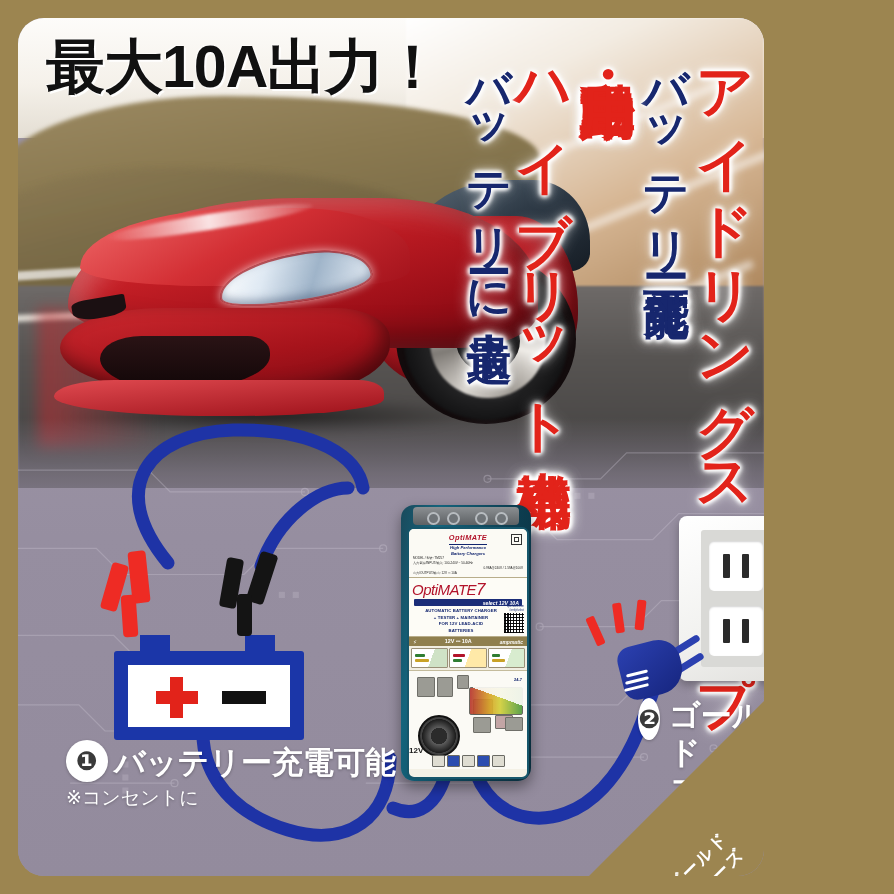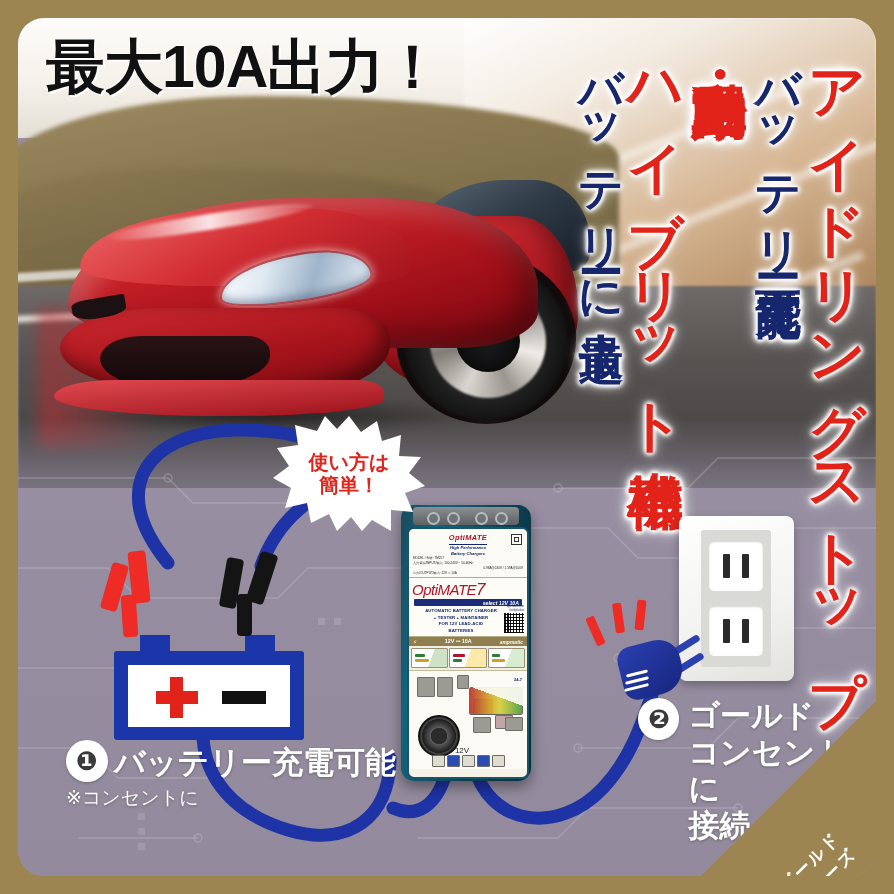--- a/index.html
+++ b/index.html
@@ -9,21 +9,21 @@
   #canvas{
     position:relative;
     width:894px;height:894px;
     overflow:hidden;
     background:#9c8550;
   }
 
   
   .card{
     position:absolute;left:18px;top:18px;
-    width:858px;height:858px;
+    width:746px;height:858px;
     border-radius:26px;
     overflow:hidden;
     background:#9a92a3;
   }
 
   
   .photo-zone{
     position:absolute;left:0;top:0;width:100%;height:470px;
     overflow:hidden;
   }
@@ -326,22 +326,22 @@
     border:1px solid #5d5d57;border-radius:2px;opacity:.92;
   }
   .gauge-mask{
     position:absolute;right:4px;top:16px;width:52px;height:26px;
     background:linear-gradient(200deg,rgba(250,250,245,.92) 0 42%,rgba(250,250,245,0) 42%);
   }
   .btn-24{
     position:absolute;right:5px;top:6px;font-size:4px;color:#12256e;font-weight:700;
   }
   .twelvev{
-    position:absolute;left:0;right:12px;bottom:14px;text-align:center;
-    font-size:8px;font-weight:400;color:#1b1b1b;
+    position:absolute;left:0;right:12px;bottom:14px;
+    font-size:8px;font-weight:700;color:#1b1b1b;
   }
   .mini-row{
     position:absolute;left:4px;right:4px;bottom:2px;display:flex;gap:2px;justify-content:center;
   }
   .mini{width:11px;height:10px;border:1px solid #6a6a64;background:#dfddd2;border-radius:1px;}
   .mini.b{background:#2c4db0;}
 
   
   .outlet{
     position:absolute;left:661px;top:498px;width:115px;height:165px;
@@ -658,29 +658,20 @@
       <div class="plug-body"></div>
       <div class="plug-grip"></div>
       <div class="plug-grip2"></div>
       <div class="plug-grip3"></div>
     </div>
 
     <div class="spark" style="left:573px;top:598px;width:9px;height:30px;transform:rotate(-24deg);"></div>
     <div class="spark" style="left:596px;top:585px;width:9px;height:30px;transform:rotate(-8deg);"></div>
     <div class="spark" style="left:618px;top:582px;width:9px;height:30px;transform:rotate(6deg);"></div>
 
-    <div class="burst">
-      <svg viewBox="0 0 152 115" style="position:absolute;inset:0;width:100%;height:100%;">
-        <polygon fill="#ffffff" points="76,0 88,16 104,5 109,25 128,19 126,40 148,41 136,57 152,70 132,77 140,96 118,94 118,115 99,104 89,115 78,101 64,115 56,98 38,107 34,87 12,92 18,72 0,62 16,50 4,32 25,29 22,9 44,15 52,0 64,13"></polygon>
-      </svg>
-      <div class="burst-text">
-        <span>使い方は</span>
-        <span>簡単！</span>
-      </div>
-    </div>
 
     <div class="step" id="step1">
       <div class="row">
         <div class="step-num">❶</div>
         <div class="step-title">バッテリー充電可能</div>
       </div>
       <div class="step-note">
         <div>※コンセントに</div>
       </div>
     </div>

